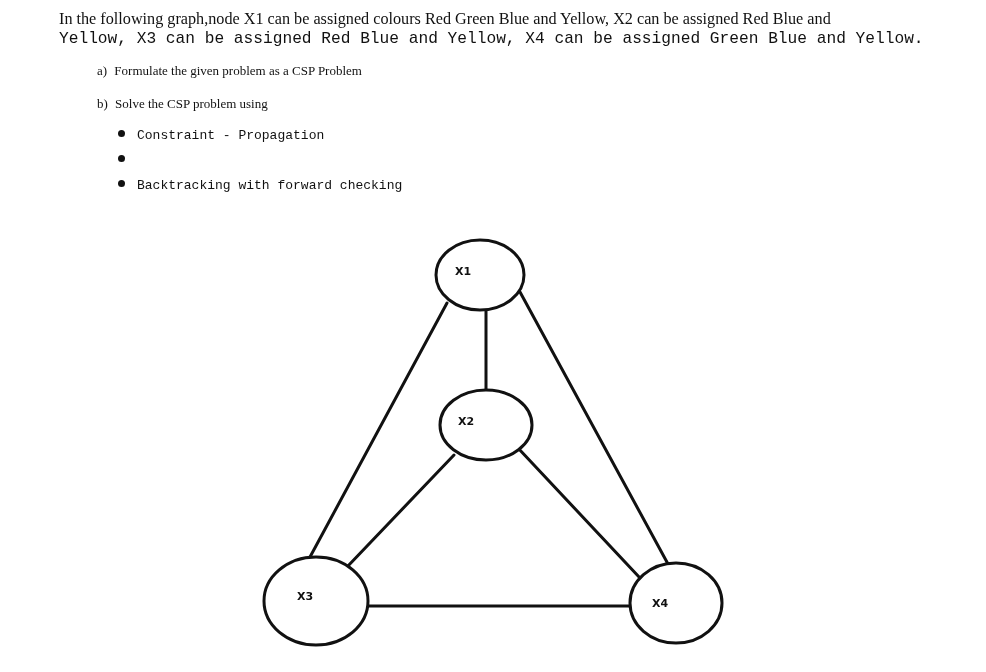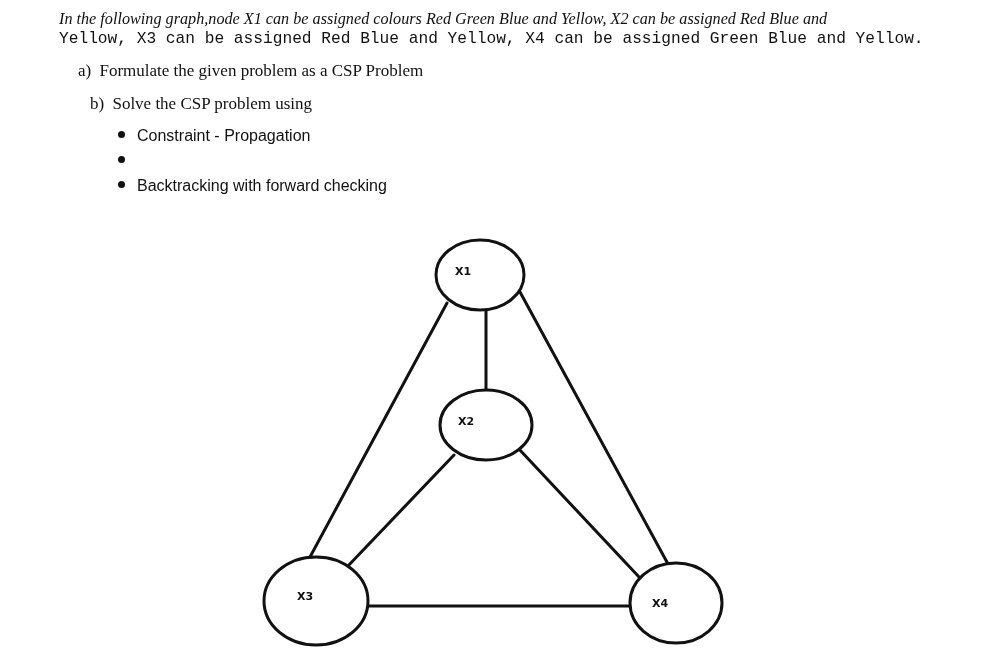--- a/index.html
+++ b/index.html
@@ -1,39 +1,39 @@
 <!DOCTYPE html>
 <html><head>
 <meta charset="utf-8">
 <style>
   html, body { margin:0; padding:0; background:#ffffff; }
   body { width:986px; height:672px; position:relative; overflow:hidden;
          font-family:"DejaVu Serif","Liberation Serif",serif; color:#111; }
   .para { position:absolute; left:59px; top:9px; width:900px;
           font-family:"Liberation Serif",serif; font-size:16.2px; line-height:20px; }
-  .item { position:absolute; font-family:"Liberation Serif",serif; font-size:17px; line-height:20px; }
-  .bullet { position:absolute; font-family:Liberation Sans, sans-serif; font-size:16px; line-height:20px; }
+  .item { position:absolute; font-family:"Liberation Serif",serif; font-size:13px; line-height:20px;margin-left:19px; }
+  .bullet { position:absolute; font-family:Liberation Mono, monospace; font-size:13px; line-height:20px; }
   .bullet .dot { display:inline-block; width:7px; height:7px; border-radius:50%; background:#111;
                  margin-right:12px; vertical-align:middle; position:relative; top:-2px; }
   svg { position:absolute; left:0; top:0; }
   .nodelabel { font-family:"DejaVu Sans","Liberation Sans",sans-serif; font-size:11px; fill:#111; font-weight:bold; }
 </style>
 </head>
 <body>
 
 <div class="para">
-  <div style="white-space:nowrap;font-style:italic;">In the following graph,node X1 can be assigned colours Red Green Blue and Yellow, X2 can be assigned Red Blue and</div>
+  <div style="white-space:nowrap;">In the following graph,node X1 can be assigned colours Red Green Blue and Yellow, X2 can be assigned Red Blue and</div>
   <div style="white-space:nowrap;font-family:Liberation Mono, monospace;">Yellow, X3 can be assigned Red Blue and Yellow, X4 can be assigned Green Blue and Yellow.</div>
 </div>
 
 <div class="item" style="left:78px; top:61px;">
   <span>a)</span>
   <span style="margin-left:4px;">Formulate the given problem as a CSP Problem</span>
 </div>
-<div class="item" style="left:90px; top:94px;">
+<div class="item" style="left:78px; top:94px;">
   <span>b)</span>
   <span style="margin-left:4px;">Solve the CSP problem using</span>
 </div>
 
 <div class="bullet" style="left:118px; top:126px;">
   <span class="dot"></span><span>Constraint - Propagation</span>
 </div>
 <div class="bullet" style="left:118px; top:151px;">
   <span class="dot"></span>
 </div>

